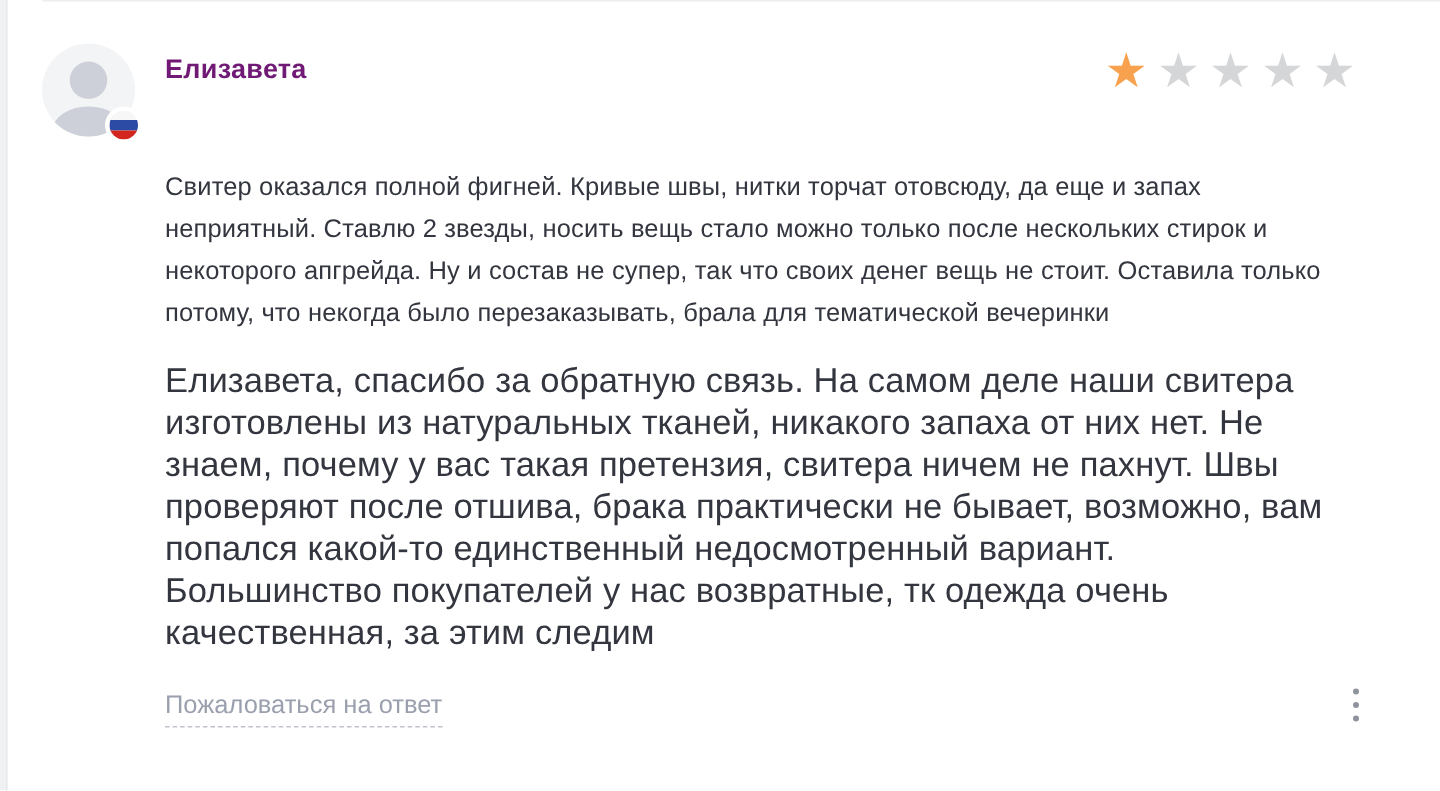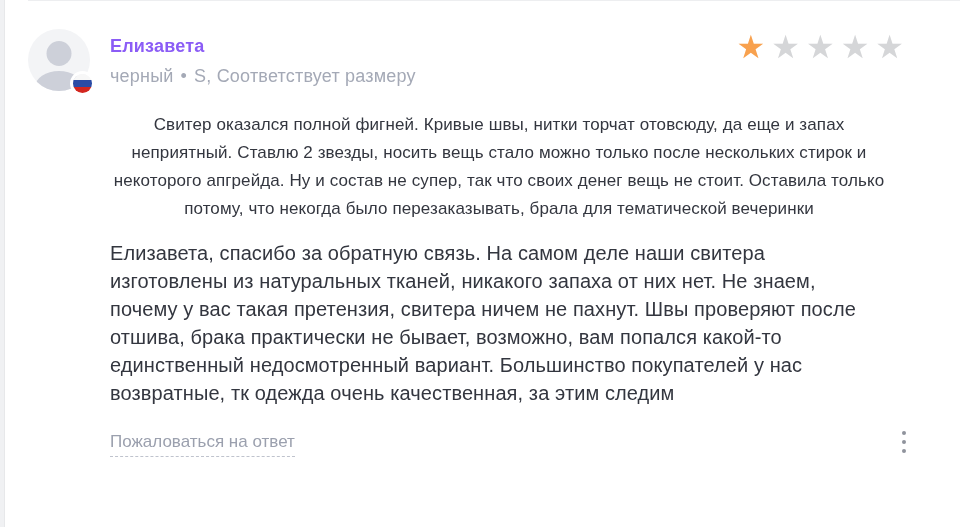--- a/index.html
+++ b/index.html
@@ -41,48 +41,48 @@
     box-shadow:0 0 0 3px #ffffff;
     display:flex;flex-direction:column;
   }
   .flag-badge .stripe{flex:1;}
   .stripe.white{background:#f7f7f7;}
   .stripe.blue{background:var(--flag-blue,#2b4ba5);}
   .stripe.red{background:var(--flag-red,#d3261f);}
 
   .id-block{margin-left:20px;padding-top:6px;}
   .author{
-    font-size:18px;font-weight:700;color:#8b5cf6;
+    font-size:18px;font-weight:700;color:#701a75;
     line-height:1.25;letter-spacing:.2px;
   }
   .meta{margin-top:8px;font-size:18px;color:#a4a9b6;letter-spacing:.2px;}
   .meta .sep{margin:0 7px;}
 
   .stars{margin-left:auto;margin-right:56px;padding-top:2px;white-space:nowrap;}
   .star{
     font-size:32px;line-height:1;display:inline-block;margin-left:6px;
     color:var(--star-empty,#d5d6d8);
   }
   .star.filled{color:var(--star-filled,#f8a14e);}
 
   
   .review-text{
     margin:20px 0 0 82px;max-width:778px;
-    font-size:17px;line-height:28px;color:#33363f;letter-spacing:.1px;text-align:center;
+    font-size:17px;line-height:28px;color:#33363f;letter-spacing:.1px;
   }
   .reply-header{
     margin:20px 0 0 82px;
     font-size:17px;font-weight:700;color:#23262e;
     display:flex;align-items:center;gap:13px;cursor:pointer;
     width:max-content;
   }
   .chevron{display:inline-flex;align-items:center;}
   .reply-text{
     margin:16px 0 0 82px;max-width:778px;
-    font-size:20px;line-height:28px;color:#33363f;letter-spacing:.1px;
+    font-size:23px;line-height:28px;color:#33363f;letter-spacing:.1px;
   }
 
   
   .footer{margin:18px 0 0 82px;display:flex;align-items:flex-end;}
   .report{
     font-size:17px;color:#9ba0ae;
     border-bottom:1px dashed #bfc3cd;padding-bottom:4px;
     cursor:pointer;width:max-content;
   }
   .kebab{
@@ -107,23 +107,20 @@
       </div>
       <div class="flag-badge">
         <div class="stripe white"></div>
         <div class="stripe blue"></div>
         <div class="stripe red"></div>
       </div>
     </div>
 
     <div class="id-block">
       <div class="author">Елизавета</div>
-      <div class="meta">
-        <span>черный</span><span class="sep">•</span><span>S, Соответствует размеру</span>
-      </div>
     </div>
 
     <div class="stars"><span class="star filled">★</span><span class="star">★</span><span class="star">★</span><span class="star">★</span><span class="star">★</span></div>
   </div>
 
   <div class="review-text">Свитер оказался полной фигней. Кривые швы, нитки торчат отовсюду, да еще и запах неприятный. Ставлю 2 звезды, носить вещь стало можно только после нескольких стирок и некоторого апгрейда. Ну и состав не супер, так что своих денег вещь не стоит. Оставила только потому, что некогда было перезаказывать, брала для тематической вечеринки</div>
 
 
   <div class="reply-text">Елизавета, спасибо за обратную связь. На самом деле наши свитера изготовлены из натуральных тканей, никакого запаха от них нет. Не знаем, почему у вас такая претензия, свитера ничем не пахнут. Швы проверяют после отшива, брака практически не бывает, возможно, вам попался какой-то единственный недосмотренный вариант. Большинство покупателей у нас возвратные, тк одежда очень качественная, за этим следим</div>
 

